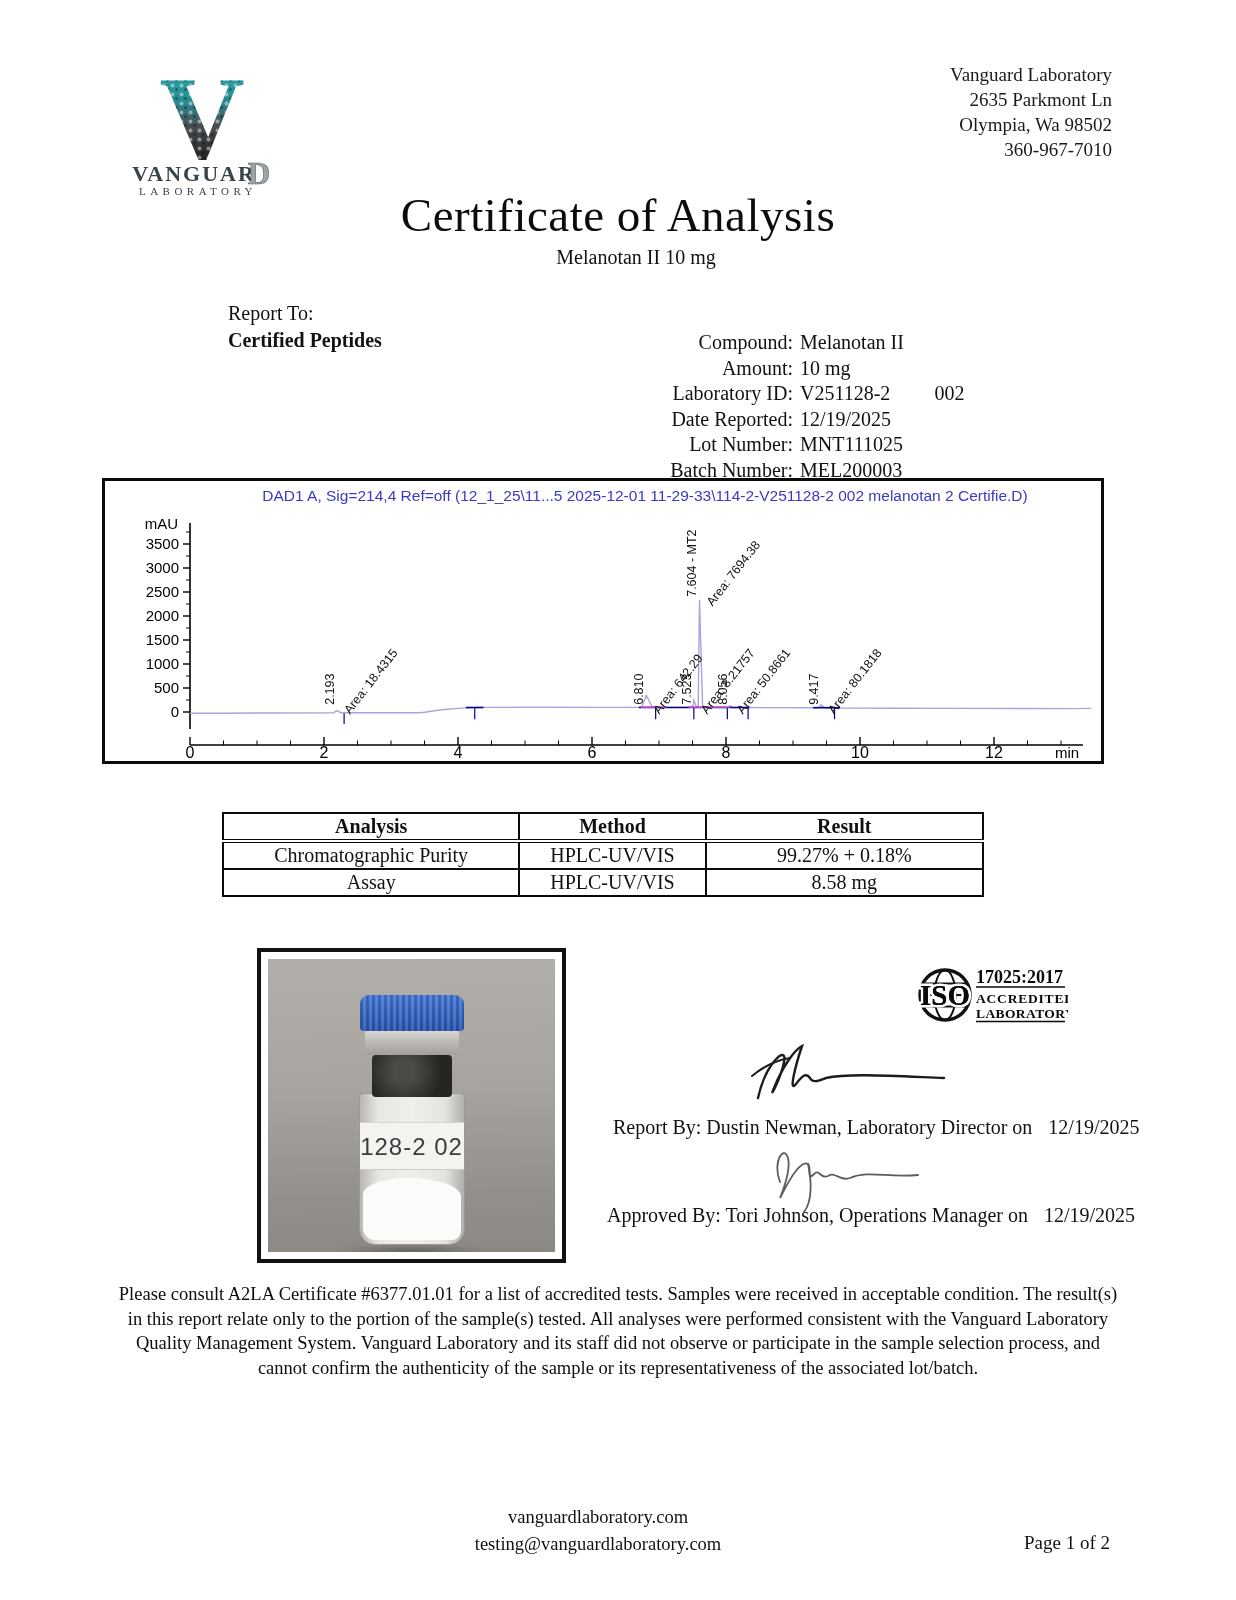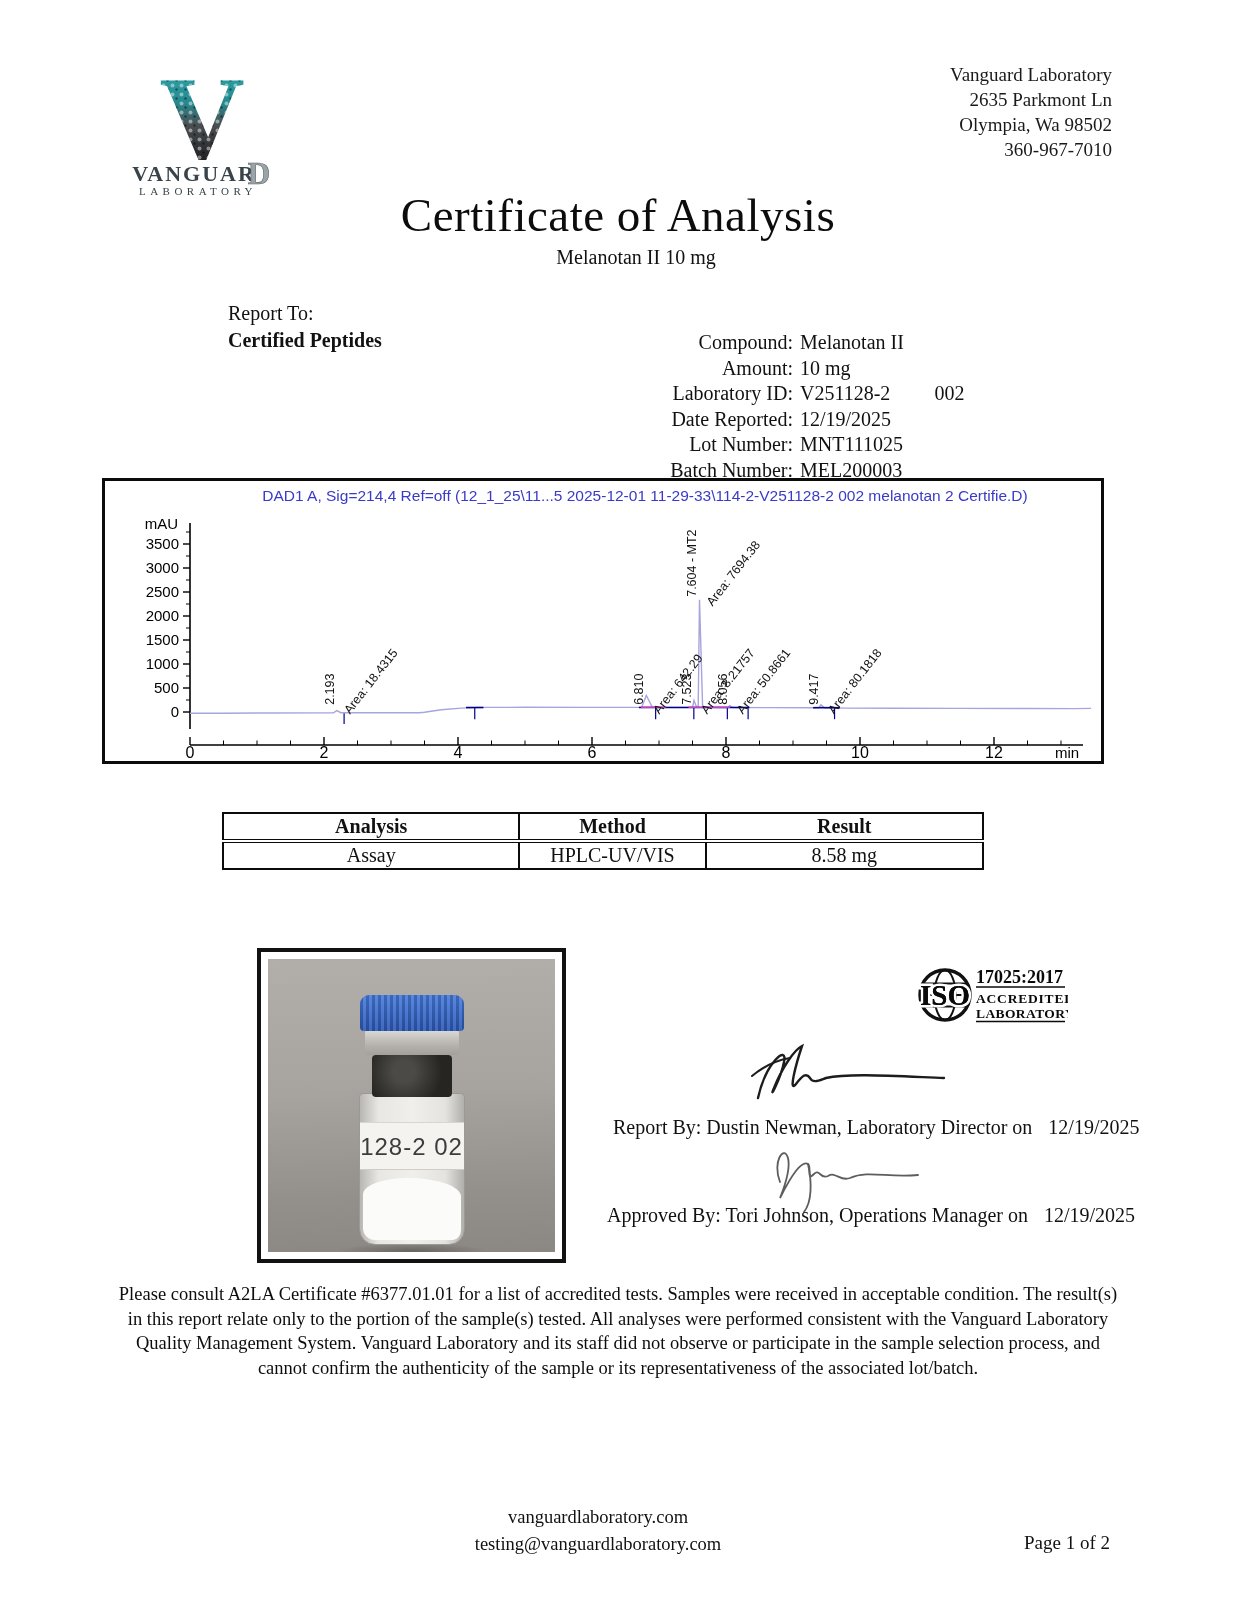--- a/index.html
+++ b/index.html
@@ -220,20 +220,25 @@
         <col class="c2">
         <col class="c3">
       </colgroup>
     <tbody>
         <tr>
       <th>Analysis</th>
       <th>Method</th>
       <th>Result</th>
     </tr>
     <tr>
+      <td>Chromatographic Purity</td>
+      <td>HPLC-UV/VIS</td>
+      <td>99.27% + 0.18%</td>
+    </tr>
+    <tr>
       <td>Assay</td>
       <td>HPLC-UV/VIS</td>
       <td>8.58 mg</td>
     </tr>
   </tbody>
     </table>
 
   <div id="vial-frame" class="abs">
     <div id="vial-photo">
       <div class="vial-shadow"></div>

